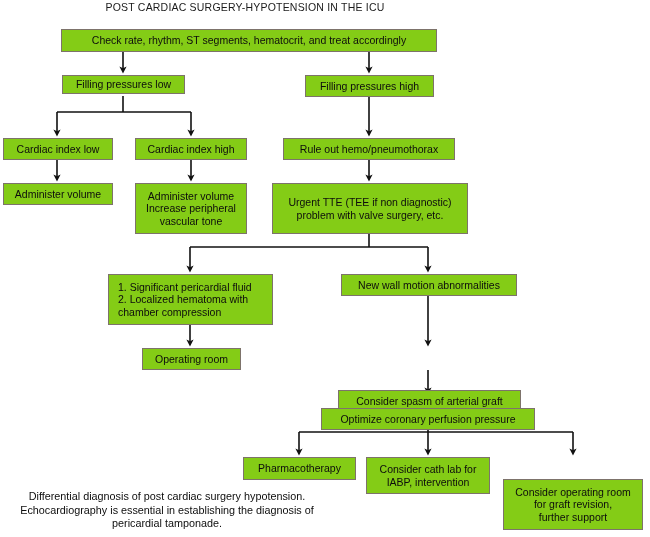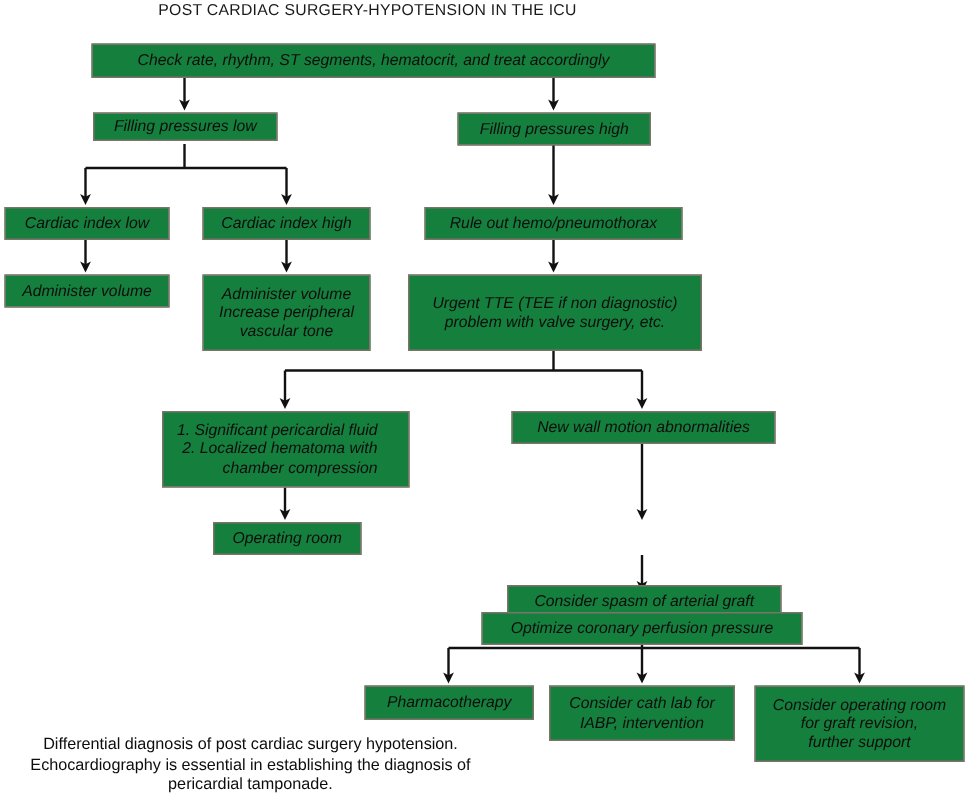--- a/index.html
+++ b/index.html
@@ -30,35 +30,34 @@
     width: 490px;
     text-align: center;
     font-size: 10.5px;
     letter-spacing: 0.2px;
     color: #1a1a1a;
     white-space: nowrap;
   }
   .node {
     position: absolute;
     box-sizing: border-box;
-    background: #15803d;
+    background: #84cc16;
     border: 1.5px solid #7d736b;
     color: #0d0d0d;
     font-size: 10.5px;
     line-height: 12.6px;
     display: flex;
     align-items: center;
     justify-content: center;
     text-align: center;
     padding: 0 4px;
-    font-style: italic;
   }
   .node.left-align {
     justify-content: flex-start;
-    text-align: right;
+    text-align: left;
     padding-left: 9px;
   }
   .node .line {
     display: block;
   }
   .node .hang {
     display: block;
     padding-left: 11px;
     text-indent: -11px;
   }
@@ -171,21 +170,21 @@
 
   <div class="node" style="left:243px; top:457px; width:113px; height:23px;">Pharmacotherapy</div>
 
   <div class="node" style="left:366px; top:457px; width:124px; height:37px;">
     <div>
       <span class="line">Consider cath lab for</span>
       <span class="line">IABP, intervention</span>
     </div>
   </div>
 
-  <div class="node" style="left:503px; top:457px; width:140px; height:51px;">
+  <div class="node" style="left:503px; top:479px; width:140px; height:51px;">
     <div>
       <span class="line">Consider operating room</span>
       <span class="line">for graft revision,</span>
       <span class="line">further support</span>
     </div>
   </div>
 
   <div class="caption">
     <span class="line">Differential diagnosis of post cardiac surgery hypotension.</span>
     <span class="line">Echocardiography is essential in establishing the diagnosis</span>

